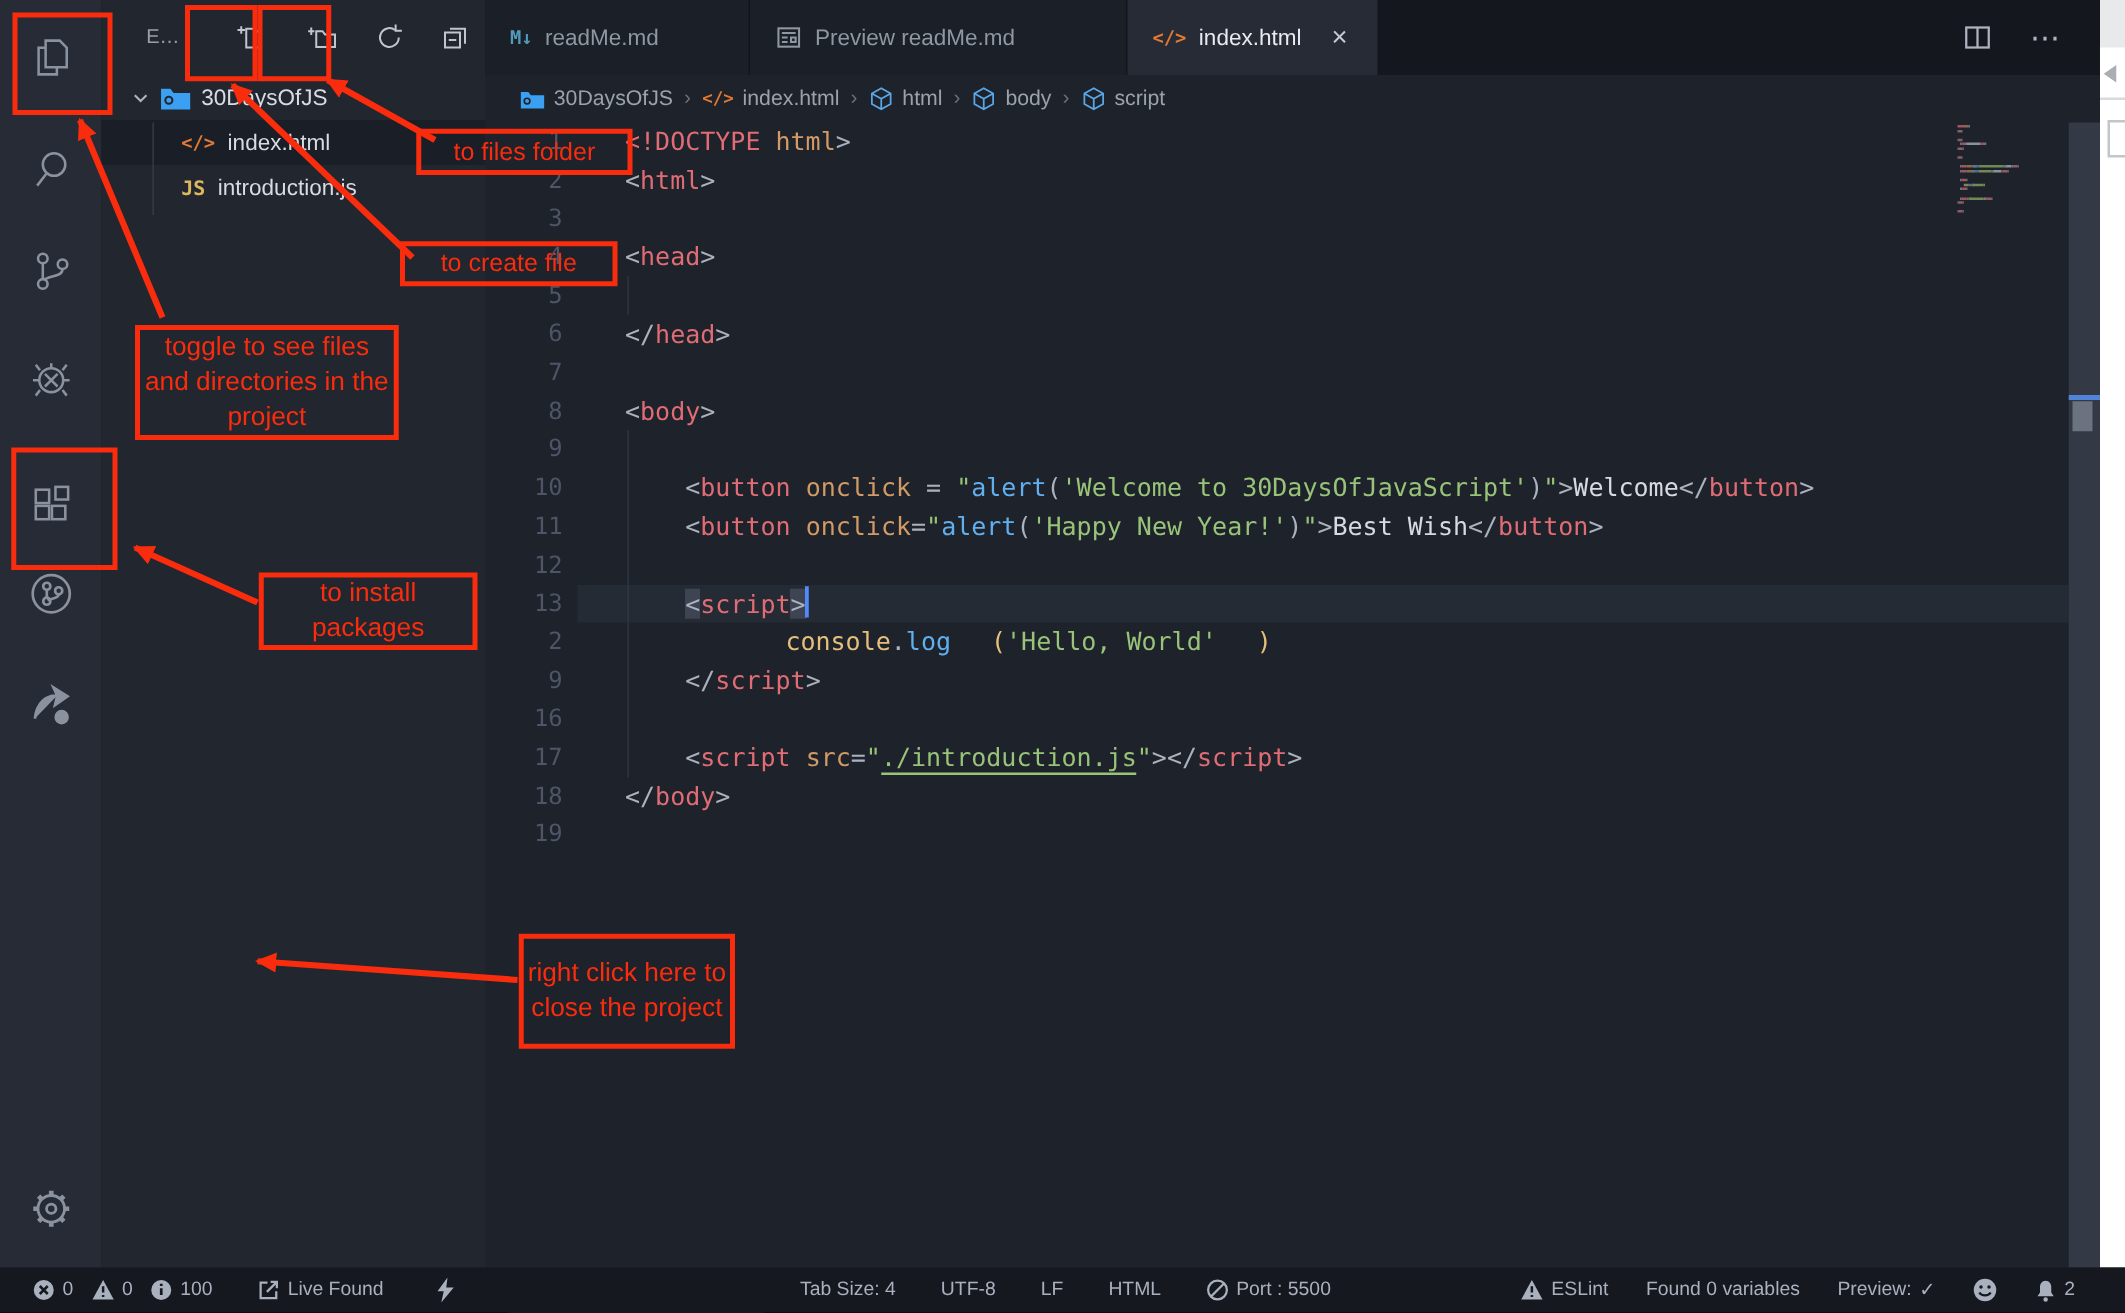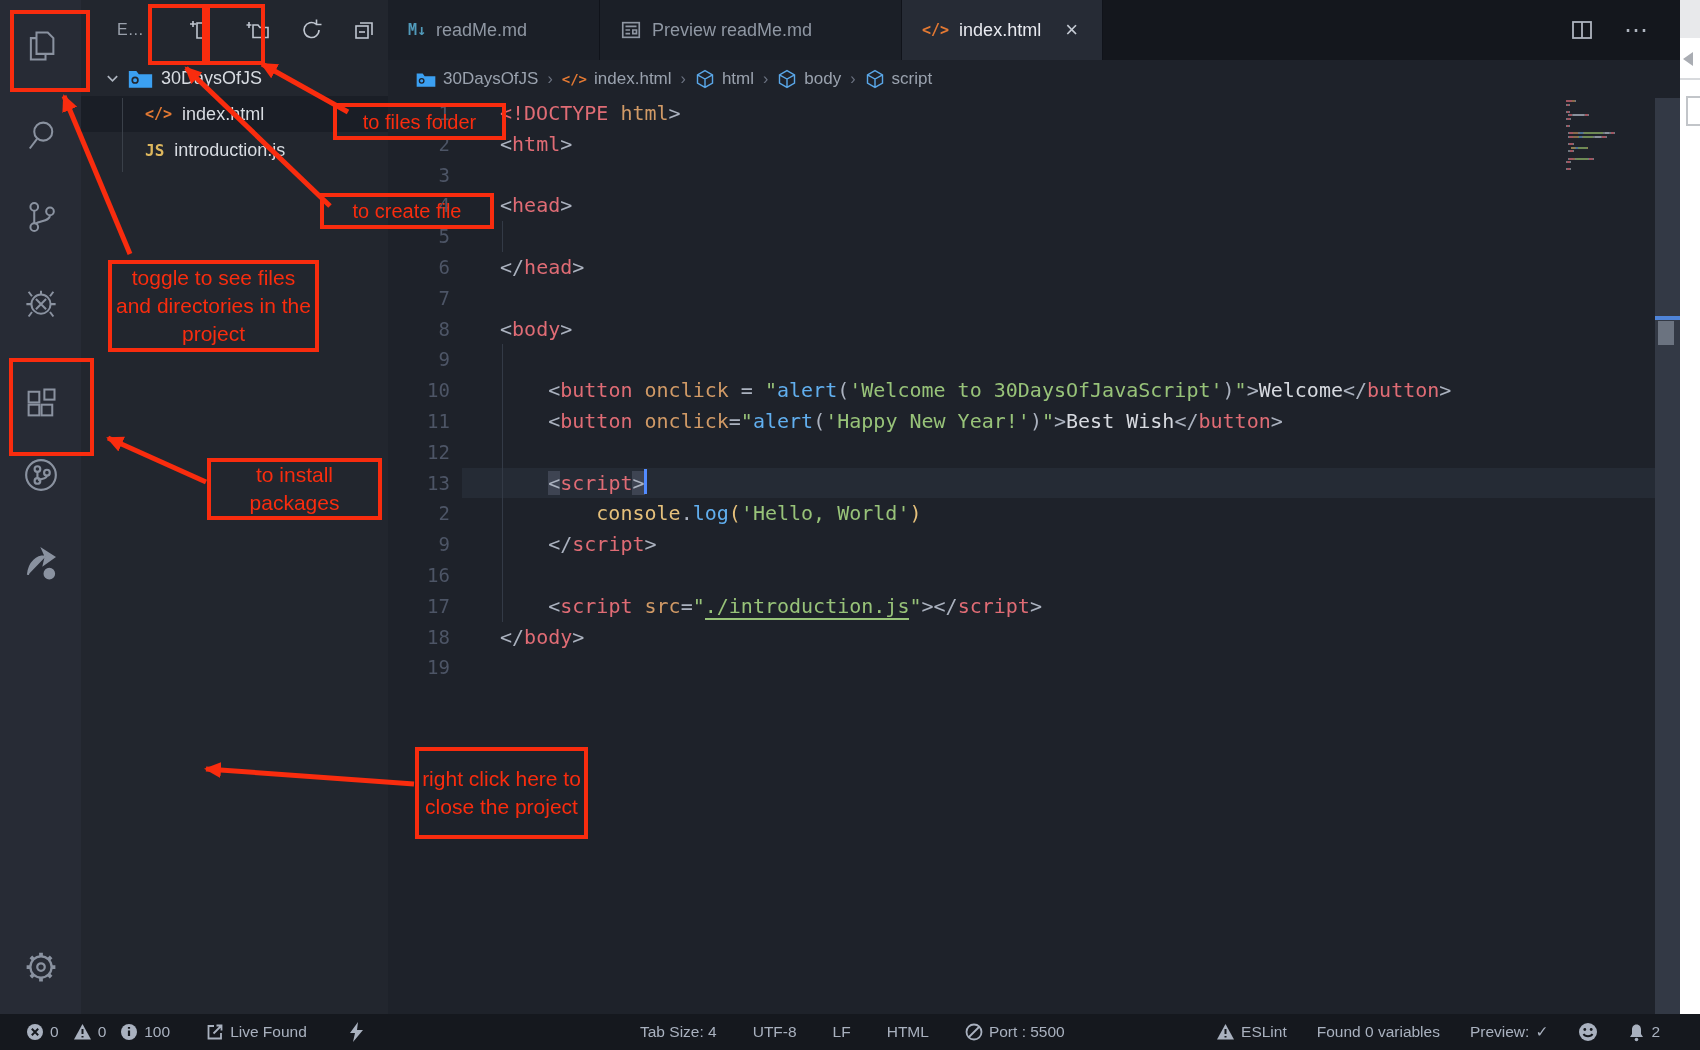--- a/index.html
+++ b/index.html
@@ -33,21 +33,21 @@
   .bc-seg{display:flex;align-items:center;gap:7px;cursor:pointer;}
   
   #code{position:absolute;left:388px;top:98px;width:1267px;}
   .crow{display:flex;height:30.8px;line-height:30.8px;font-family:"DejaVu Sans Mono",monospace;font-size:20px;position:relative;}
   .crow .ln{display:inline-block;width:62px;text-align:right;color:#4d5566;font-size:19px;position:relative;z-index:1;}
   .crow .cd{padding-left:50px;white-space:pre;position:relative;z-index:1;}
   .crow.cur::before{content:'';position:absolute;left:74px;right:0;top:0;bottom:0;background:#252b35;}
   .crow.guide::after{content:'';position:absolute;left:114px;top:0;bottom:0;width:1px;background:#333a46;}
   .c-t{color:var(--tag);} .c-a{color:var(--attr);} .c-s{color:var(--string);}
   .c-f{color:var(--func);} .c-p{color:var(--punct);} .c-w{color:var(--text);}
-  .c-y{color:var(--yellow);} .c-u{color:var(--string);border-bottom:2px solid var(--string);}
+  .c-y{color:var(--yellow);margin-left:32px;} .c-u{color:var(--string);border-bottom:2px solid var(--string);}
   .c-m{color:var(--punct);background:#3e4452;}
   .cursor{display:inline-block;width:3px;height:25px;background:var(--cursor);vertical-align:-4px;margin-left:-1px;}
   
   #minimap{position:absolute;left:1566px;top:100px;width:86px;}
   .mrow{height:2px;margin-bottom:1.6px;white-space:nowrap;font-size:0;}
   .mrow span{display:inline-block;height:2px;}
   #scrolltrack{position:absolute;left:1655px;top:98px;width:25px;height:916px;background:#333945;}
   #scroll-blue{position:absolute;left:0;top:218px;width:25px;height:4px;background:#4f84d8;}
   #scroll-handle{position:absolute;left:3px;top:223px;width:16px;height:24px;background:#6b7380;cursor:pointer;}
   

